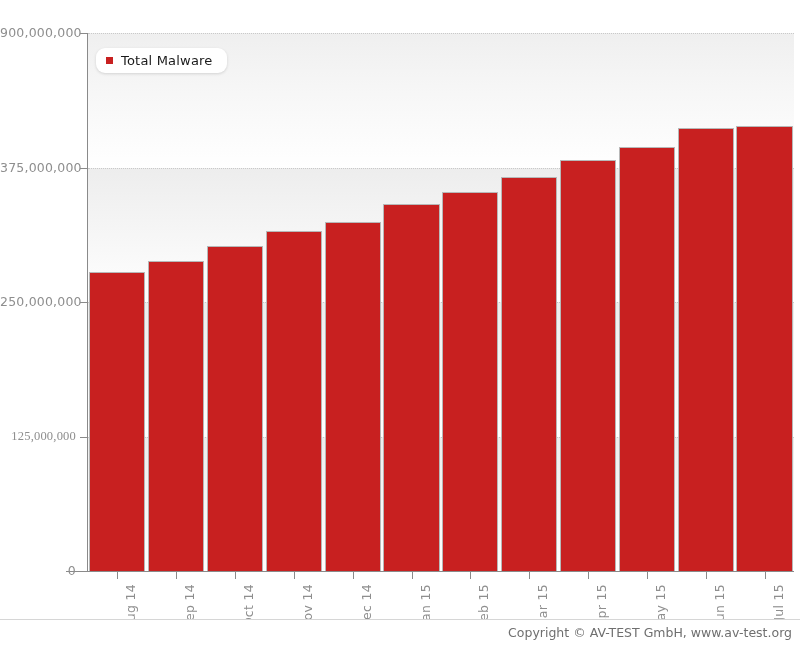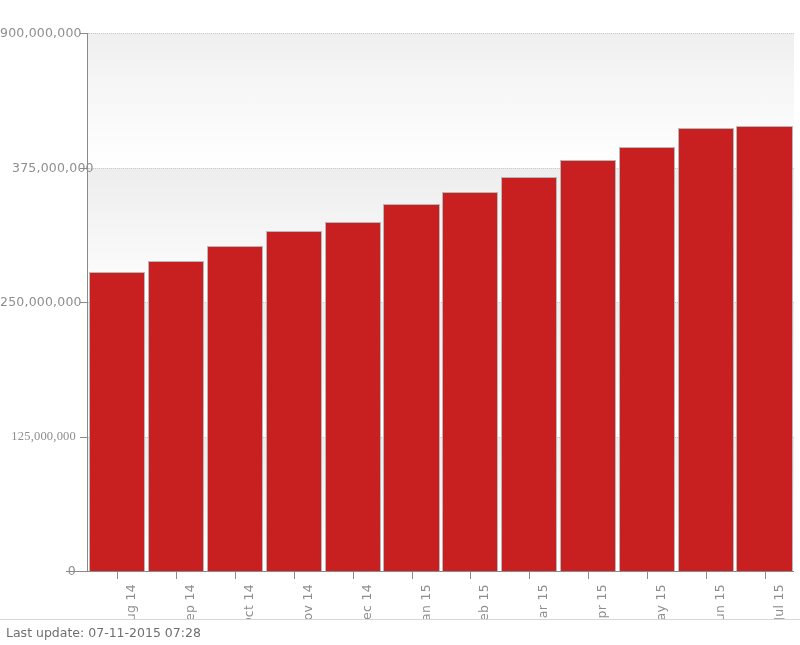--- a/index.html
+++ b/index.html
@@ -229,21 +229,21 @@
   <div class="x-axis-line"></div>
 
   <div id="y-axis">
       <div class="y-tick-mark" style="top: 571px;"></div>
       <div class="y-tick-label" style="top: 563px; left: 0px; width: 76px; position: absolute;">0</div>
       <div class="y-tick-mark" style="top: 436.5px;"></div>
       <div class="y-tick-label" style="top: 428.5px; left: 0px; width: 76px; position: absolute; font-family: Liberation Serif, serif;">125,000,000</div>
       <div class="y-tick-mark" style="top: 302px;"></div>
       <div class="y-tick-label" style="top: 294px; left: 0px; width: 76px; position: absolute;">250,000,000</div>
       <div class="y-tick-mark" style="top: 167.5px;"></div>
-      <div class="y-tick-label" style="top: 159.5px; left: 0px; width: 68px; position: absolute; padding-left: 12px;">375,000,000</div>
+      <div class="y-tick-label" style="top: 159.5px; left: 0px; width: 68px; position: absolute;">375,000,000</div>
       <div class="y-tick-mark" style="top: 33px;"></div>
       <div class="y-tick-label" style="top: 25px; left: 0px; width: 76px; position: absolute;">900,000,000</div>
     </div>
   <div id="x-axis">
       <div class="x-tick-mark" style="left: 117px;"></div>
       <div class="x-tick-label" style="left: 123px;">Aug 14</div>
       <div class="x-tick-mark" style="left: 176px;"></div>
       <div class="x-tick-label" style="left: 182px;">Sep 14</div>
       <div class="x-tick-mark" style="left: 235px;"></div>
       <div class="x-tick-label" style="left: 241px;">Oct 14</div>
@@ -260,19 +260,23 @@
       <div class="x-tick-mark" style="left: 588px;"></div>
       <div class="x-tick-label" style="left: 594px;">Apr 15</div>
       <div class="x-tick-mark" style="left: 647px;"></div>
       <div class="x-tick-label" style="left: 653px;">May 15</div>
       <div class="x-tick-mark" style="left: 706px;"></div>
       <div class="x-tick-label" style="left: 712px;">Jun 15</div>
       <div class="x-tick-mark" style="left: 765px;"></div>
       <div class="x-tick-label" style="left: 771px;">Jul 15</div>
     </div>
 
+  <div class="legend">
+    <span class="legend-swatch" style="background: rgb(200, 32, 32);"></span>
+    <span class="legend-label">Total Malware</span>
+  </div>
 
   <div class="footer-rule"></div>
   <div class="footer">
-    <span class="footer-left">Last update: 07-11-2015 07:28</span>
+    <span class="footer-right">Copyright © AV-TEST GmbH, www.av-test.org</span>
   </div>
 
 </div>
 
 </body></html>

